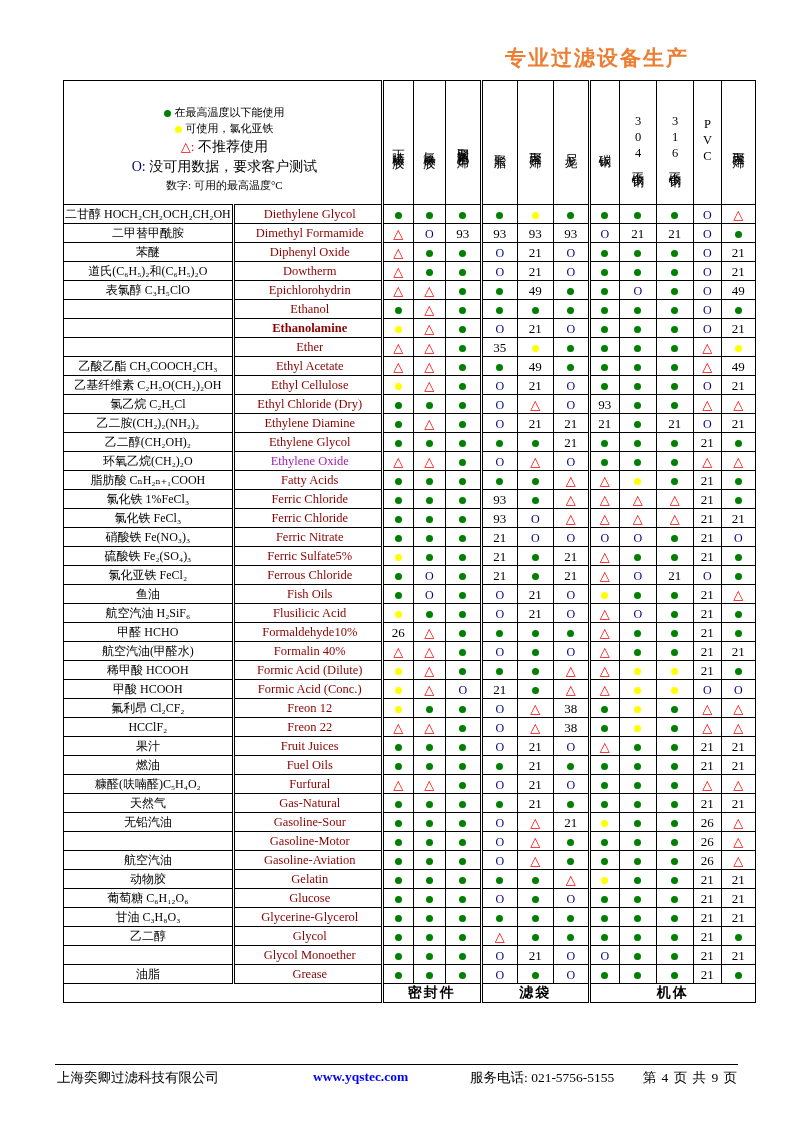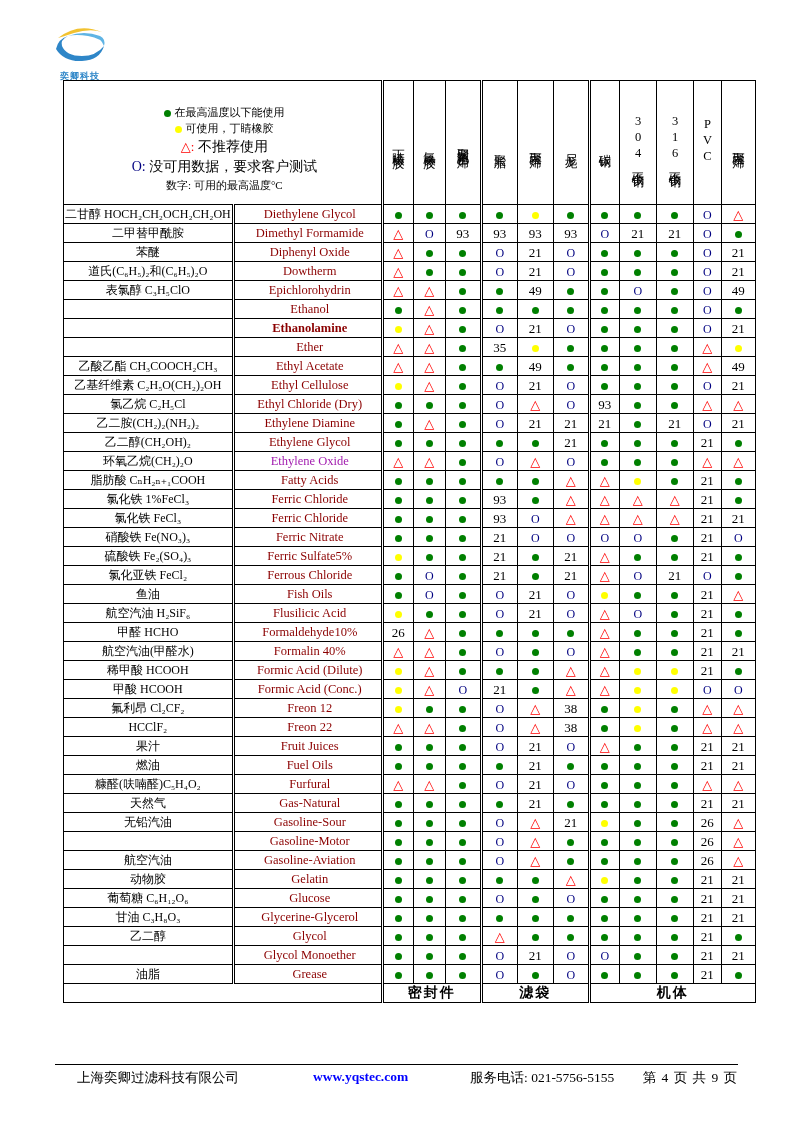--- a/index.html
+++ b/index.html
@@ -56,39 +56,32 @@
   }
   .tri  { font-size:13px; line-height:1; }
   .nodata { font-size:12px; line-height:1; }
   .num { font-size:13px; line-height:1; }
   
   td.grp { font-weight:bold; font-size:14px; height:19px; letter-spacing:2px; }
   td.grp-empty { border-left:1px solid #000; }
   
   .footer-rule { position:absolute; left:55px; top:1064px; width:683px; border-top:1.5px solid #000; }
   .footer { position:absolute; left:0; top:1069px; width:793px; font-size:13.5px; }
-  .f-company { position:absolute; left:57px;margin-left:20px; }
+  .f-company { position:absolute; left:57px; }
   .f-site { position:absolute; left:313px;font-weight:bold; }
   .f-phone { position:absolute; left:470px; }
   .f-page { position:absolute; right:55px; letter-spacing:1px; }
 </style>
 </head>
 <body>
 
 <div class="page">
 
-  <div class="logo">
-    <svg width="72" height="46" viewBox="0 0 72 46">
-      <path d="M14 16 Q34 0 58 10 Q46 6 30 11 Q18 15 14 16 Z" fill="#f2c230"></path>
-      <path d="M12 27 Q20 40 38 39 Q56 38 60 24 Q52 34 38 34 Q22 34 18 24 Q16 18 24 14 Q14 17 12 27 Z" fill="#2e86c8"></path>
-      <path d="M24 14 Q40 8 56 14 Q62 17 60 24 Q58 16 44 14 Q32 12 24 14 Z" fill="#5fb4e4"></path>
-    </svg>
-    <div class="logo-text">奕卿科技</div>
-  </div>
-
+
+  <div class="page-title" style="color:#ED7D31;">专业过滤设备生产</div>
 
   <table class="compat">
     <colgroup>
       <col style="width:153px">
         <col style="width:149px">
       <col style="width:31px">
         <col style="width:32px">
         <col style="width:36px">
       <col style="width:36px">
         <col style="width:36px">
@@ -96,21 +89,21 @@
       <col style="width:30px">
         <col style="width:37px">
         <col style="width:37px">
       <col style="width:28px">
         <col style="width:34px">
     </colgroup>
     <thead>
       <tr id="hdr-row">
         <th class="legend-cell" colspan="2">
           <div class="lg sm"><span class="dot" style="background:#008000"></span><span>在最高温度以下能使用</span></div>
-          <div class="lg sm"><span class="dot" style="background:#ffff00"></span><span>可使用，丁睛橡胶</span></div>
+          <div class="lg sm"><span class="dot" style="background:#ffff00"></span><span>可使用，氯化亚铁</span></div>
           <div class="lg md"><span class="lgsym-red">△:</span> <span>不推荐使用</span></div>
           <div class="lg md"><span class="lgsym-navy">O:</span> <span>没可用数据，要求客户测试</span></div>
           <div class="lg sm">数字: 可用的最高温度°C</div>
         </th>
 
       <th class="colhdr dbl"><span class="vtext">丁睛橡胶</span></th>
           <th class="colhdr"><span class="vtext">氟橡胶</span></th>
           <th class="colhdr"><span class="vtext">聚四氟乙烯</span></th>
           <th class="colhdr dbl"><span class="vtext">聚脂</span></th>
           <th class="colhdr"><span class="vtext">聚丙烯</span></th>

